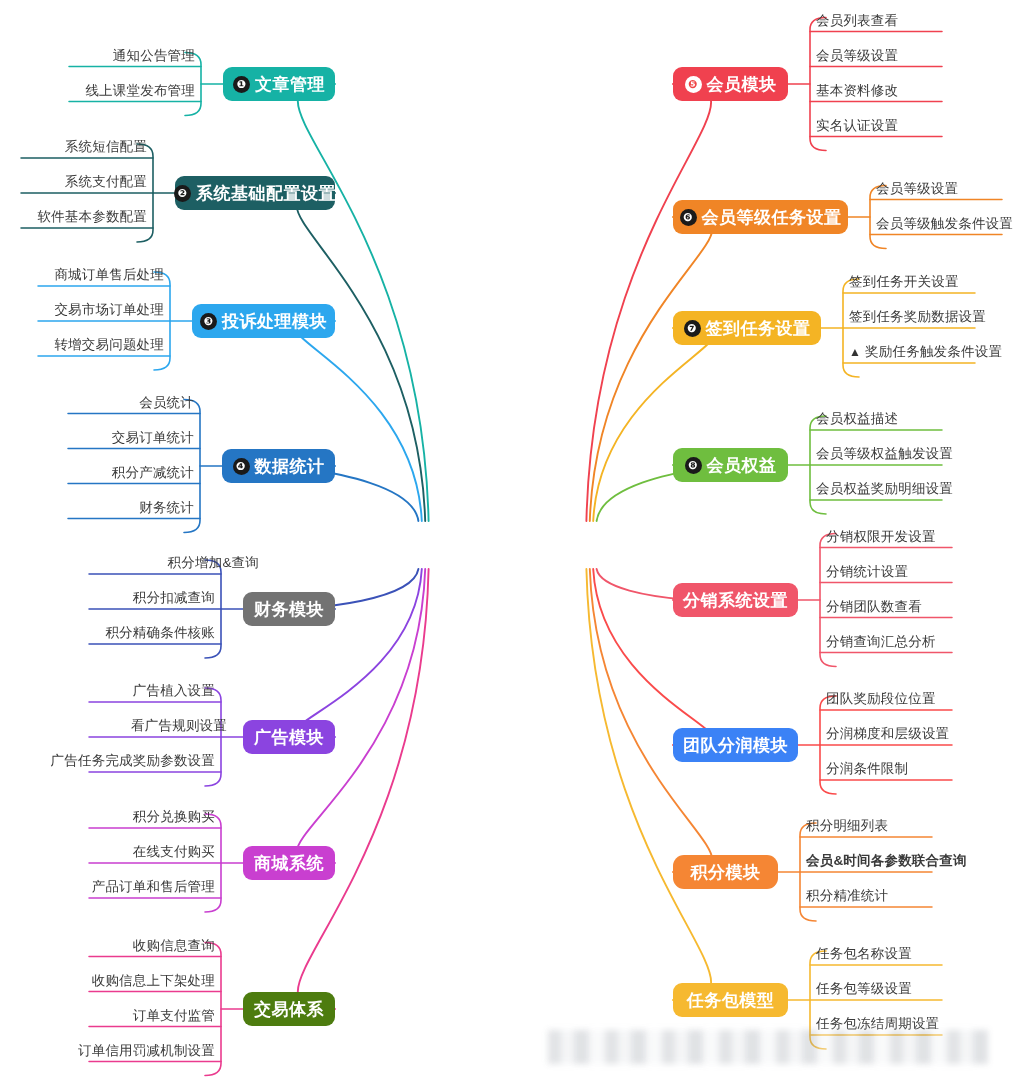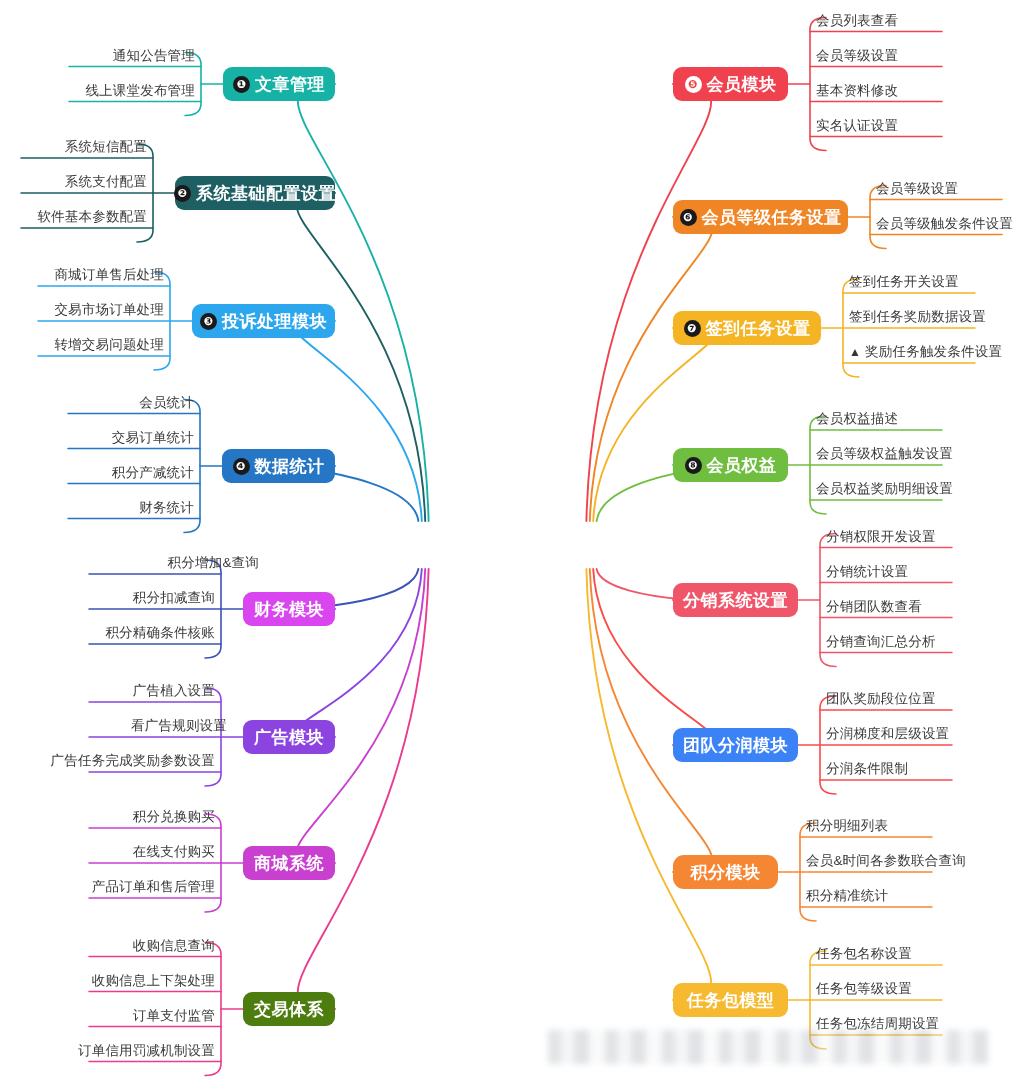--- a/index.html
+++ b/index.html
@@ -239,21 +239,21 @@
       <div class="leaf left" style="top: 303px; left: 164px;">交易市场订单处理</div>
       <div class="leaf left" style="top: 338px; left: 164px;">转增交易问题处理</div>
       <div class="node" style="background: rgb(37, 118, 196); width: 113px; top: 449px; left: 222px;">
         <span class="badge">❹</span>
         <span class="node-label">数据统计</span>
       </div>
       <div class="leaf left" style="top: 395.5px; left: 194px;">会员统计</div>
       <div class="leaf left" style="top: 430.5px; left: 194px;">交易订单统计</div>
       <div class="leaf left" style="top: 465.5px; left: 194px;">积分产减统计</div>
       <div class="leaf left" style="top: 500.5px; left: 194px;">财务统计</div>
-      <div class="node" style="background: #d946ef; width: 92px; top: 592px; left: 243px;">
+      <div class="node" style="background: #737373; width: 92px; top: 592px; left: 243px;">
         <span class="node-label">财务模块</span>
       </div>
       <div class="leaf left" style="top: 556px; left: 215px; margin-left: 44px;">积分增加&amp;查询</div>
       <div class="leaf left" style="top: 591px; left: 215px;">积分扣减查询</div>
       <div class="leaf left" style="top: 626px; left: 215px;">积分精确条件核账</div>
       <div class="node" style="background: rgb(139, 68, 224); width: 92px; top: 720px; left: 243px;">
         <span class="node-label">广告模块</span>
       </div>
       <div class="leaf left" style="top: 684px; left: 215px;">广告植入设置</div>
       <div class="leaf left" style="top: 719px; left: 215px; margin-left: 12px;">看广告规则设置</div>
@@ -309,21 +309,21 @@
       <div class="node" style="background: #3b82f6; width: 125px; top: 728px; left: 673px;">
         <span class="node-label">团队分润模块</span>
       </div>
       <div class="leaf right" style="top: 692px; left: 826px;">团队奖励段位位置</div>
       <div class="leaf right" style="top: 727px; left: 826px;">分润梯度和层级设置</div>
       <div class="leaf right" style="top: 762px; left: 826px;">分润条件限制</div>
       <div class="node" style="background: rgb(245, 134, 52); width: 105px; top: 855px; left: 673px; border-radius: 11px;">
         <span class="node-label">积分模块</span>
       </div>
       <div class="leaf right" style="top: 819px; left: 806px;">积分明细列表</div>
-      <div class="leaf right" style="top: 854px; left: 806px;">会员&amp;时间各参数联合查询</div>
+      <div class="leaf right" style="top: 854px; left: 806px; font-weight: bold;">会员&amp;时间各参数联合查询</div>
       <div class="leaf right" style="top: 889px; left: 806px;">积分精准统计</div>
       <div class="node" style="background: rgb(246, 185, 48); width: 115px; top: 983px; left: 673px;">
         <span class="node-label">任务包模型</span>
       </div>
       <div class="leaf right" style="top: 947px; left: 816px;">任务包名称设置</div>
       <div class="leaf right" style="top: 982px; left: 816px;">任务包等级设置</div>
       <div class="leaf right" style="top: 1017px; left: 816px;">任务包冻结周期设置</div>
     </div>
 
   <div id="watermark"></div>

